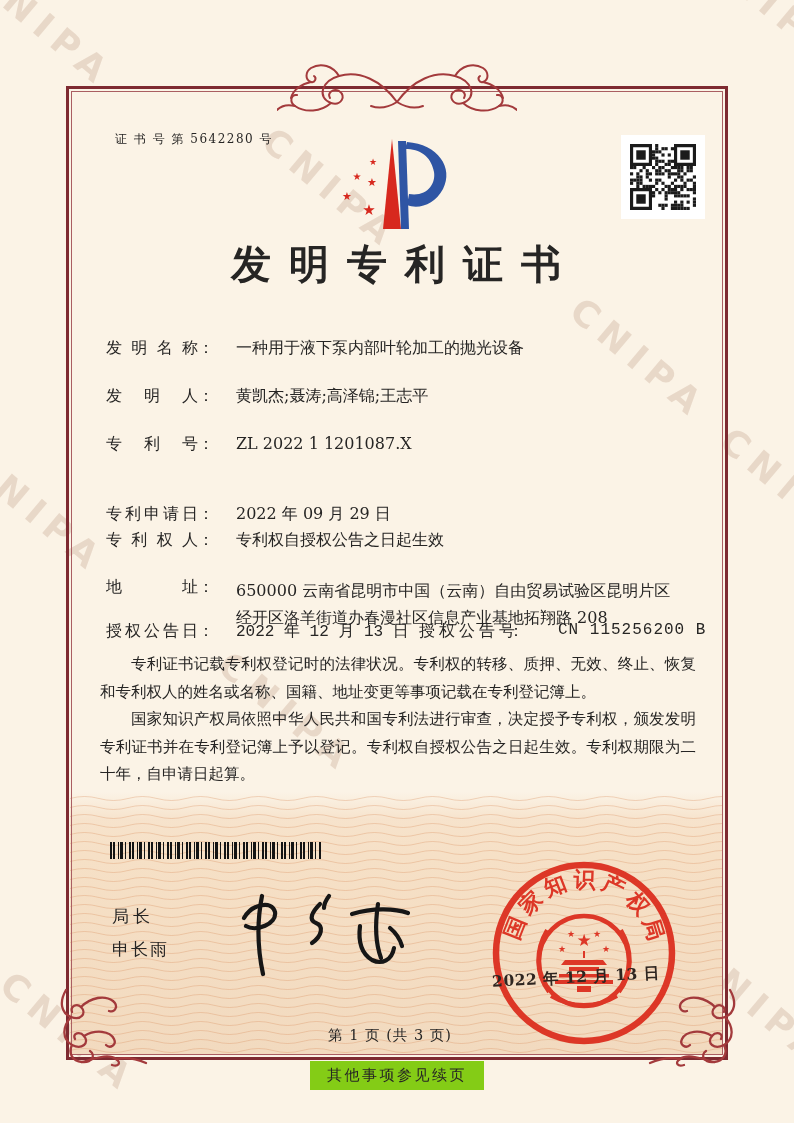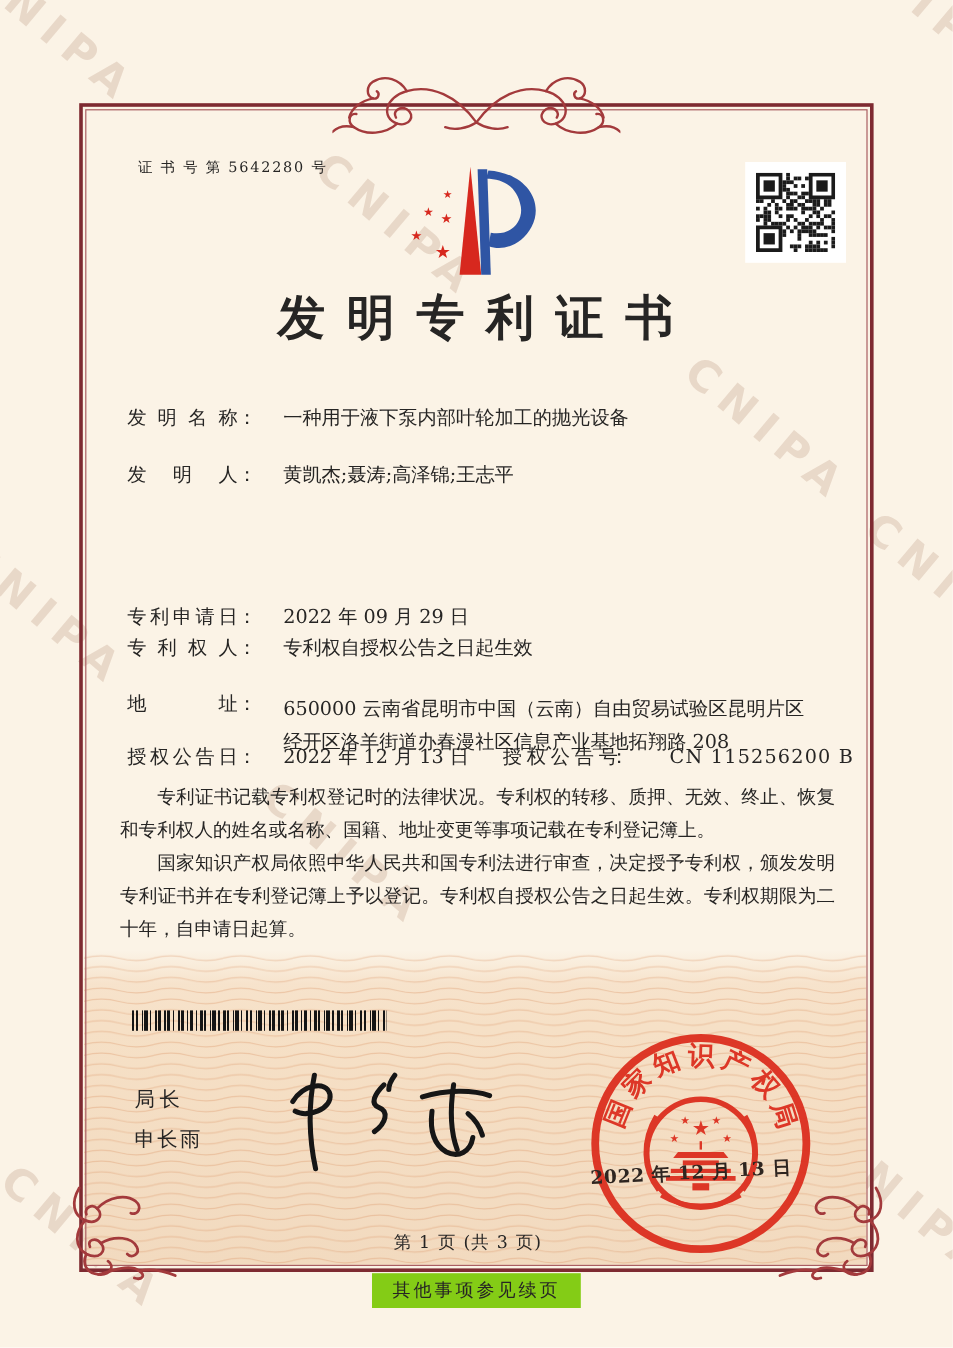--- a/index.html
+++ b/index.html
@@ -45,21 +45,21 @@
   .logo{position:absolute; left:330px; top:134px; z-index:2;}
   .logo text{font-family:"DejaVu Sans",sans-serif;}
   .title{position:absolute; left:66px; top:237px; width:660px; z-index:2;
          text-align:center; font-size:40px; font-weight:bold; letter-spacing:18px; text-indent:18px;}
   
   .row{position:absolute; left:106px; z-index:2; font-size:16px; white-space:nowrap;}
   .lab{display:inline-block; width:92px; text-align:justify; text-align-last:justify; vertical-align:top;}
   .val{margin-left:22px;}
   .val.wrap{display:inline-block; white-space:normal; width:446px; line-height:27px; vertical-align:top;}
   .row1{top:338px;} .row2{top:386px;} .row3{top:434px;} .row4{top:504px;} .row5{top:530px;} .row6{top:577px;}
-  .grant-row{position:absolute; left:106px; top:621px; width:600px; z-index:2; font-size:16px; white-space:nowrap;}
+  .grant-row{position:absolute; left:106px; top:621px; width:600px; z-index:2; font-size:16px; white-space:nowrap;font-family:Liberation Mono, monospace;}
   .glab2{position:absolute; left:313px; top:0; width:96px; display:inline-block; text-align:justify; text-align-last:justify;}
   .gcol2{position:absolute; left:402px; top:0;}
   .gval2{position:absolute; left:452px; top:0; letter-spacing:1px;}
   
   .paras{position:absolute; left:100px; top:651px; width:596px; z-index:2;
          font-size:15.5px; line-height:27.5px; text-align:justify;}
   .paras p{margin:0; text-indent:2em;}
   
   .barcode{position:absolute; left:110px; top:842px; width:212px; height:17px; z-index:2;
     background:repeating-linear-gradient(90deg,#141414 0 2px,transparent 2px 3px,#141414 3px 5px,transparent 5px 8px,#141414 8px 9px,transparent 9px 10px,#141414 10px 13px,transparent 13px 15px,#141414 15px 16px,transparent 16px 19px);}
@@ -302,20 +302,23 @@
     <text x="39" y="81" font-size="15" fill="#d7281e" text-anchor="middle">★</text>
   </svg>
   <div class="title">发明专利证书</div>
 
   <div class="row row1">
     <span class="lab">发明名称</span><span>：</span><span class="val">一种用于液下泵内部叶轮加工的抛光设备</span>
   </div>
   <div class="row row2">
     <span class="lab">发明人</span><span>：</span><span class="val">黄凯杰;聂涛;高泽锦;王志平</span>
   </div>
+  <div class="row row3">
+    <span class="lab">专利号</span><span>：</span><span class="val">ZL 2022 1 1201087.X</span>
+  </div>
   <div class="row row4">
     <span class="lab">专利申请日</span><span>：</span><span class="val">2022 年 09 月 29 日</span>
   </div>
   <div class="row row5">
     <span class="lab">专利权人</span><span>：</span><span class="val">专利权自授权公告之日起生效</span>
   </div>
   <div class="row row6">
     <span class="lab">地址</span><span>：</span><span class="val wrap">650000 云南省昆明市中国（云南）自由贸易试验区昆明片区经开区洛羊街道办春漫社区信息产业基地拓翔路 208</span>
   </div>
   <div class="grant-row">

